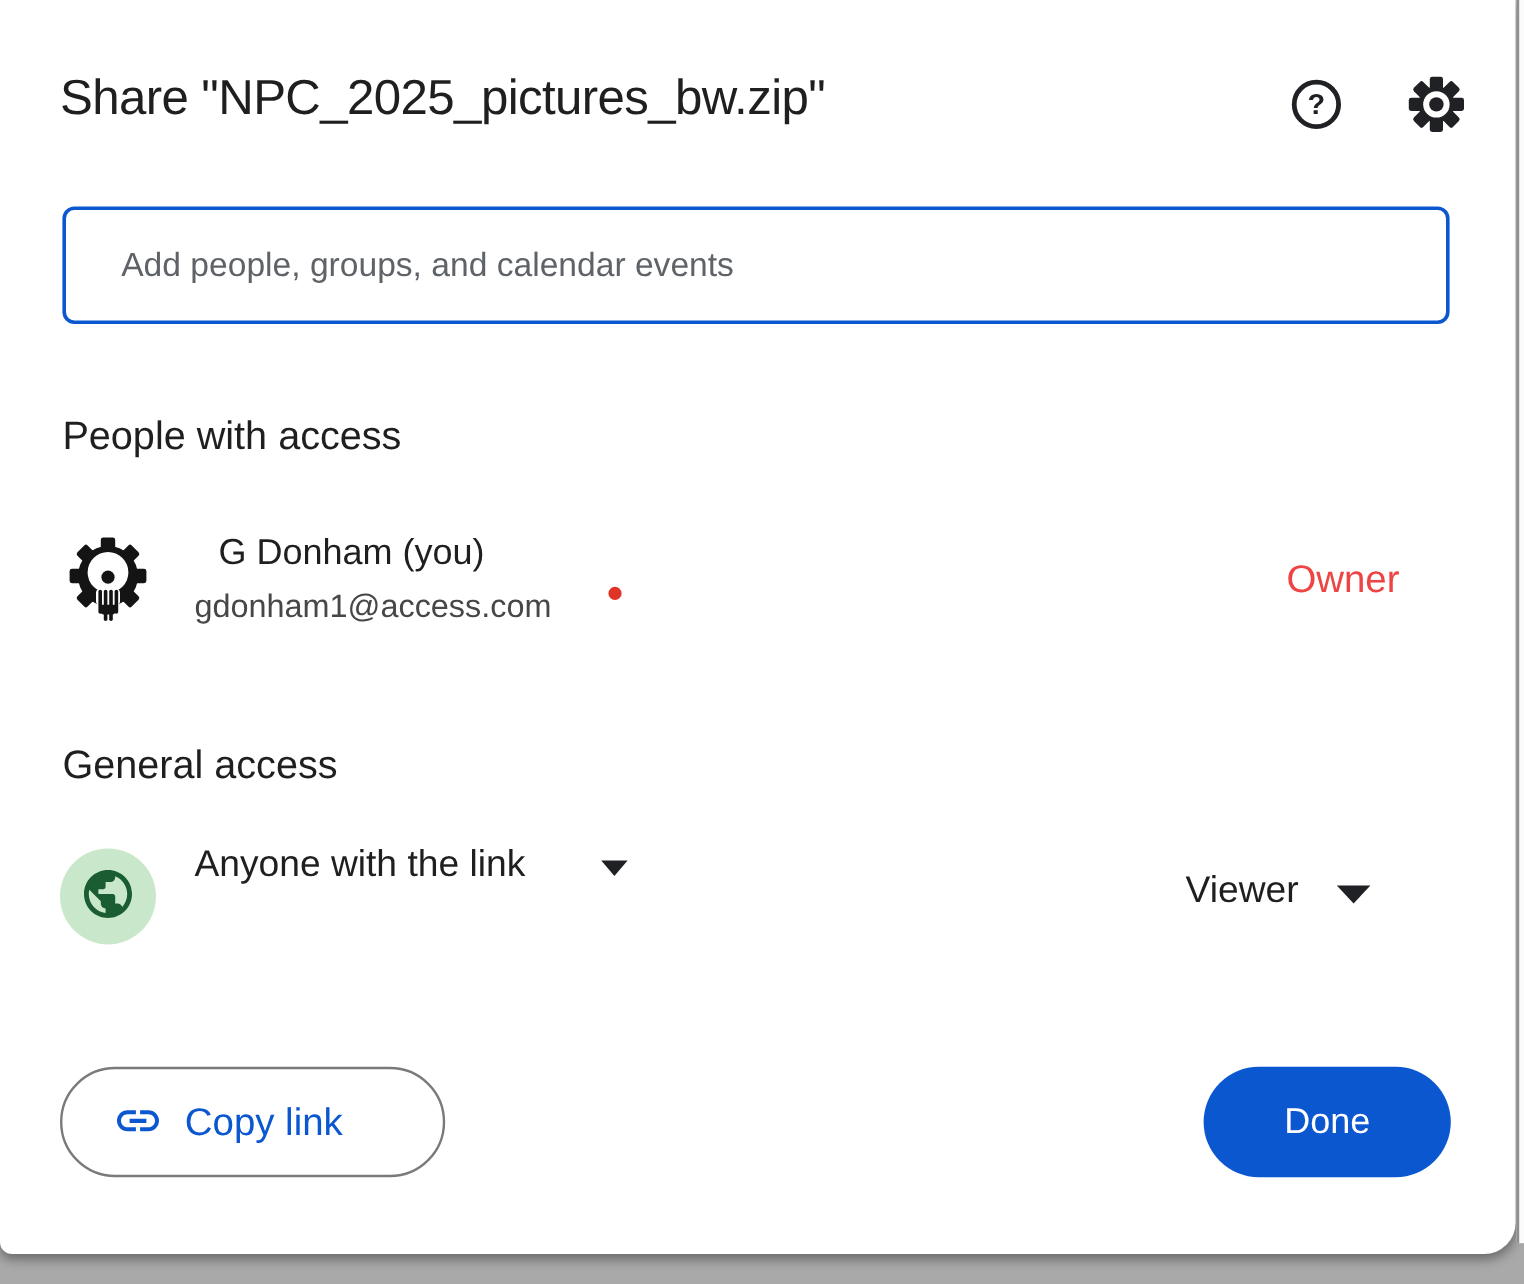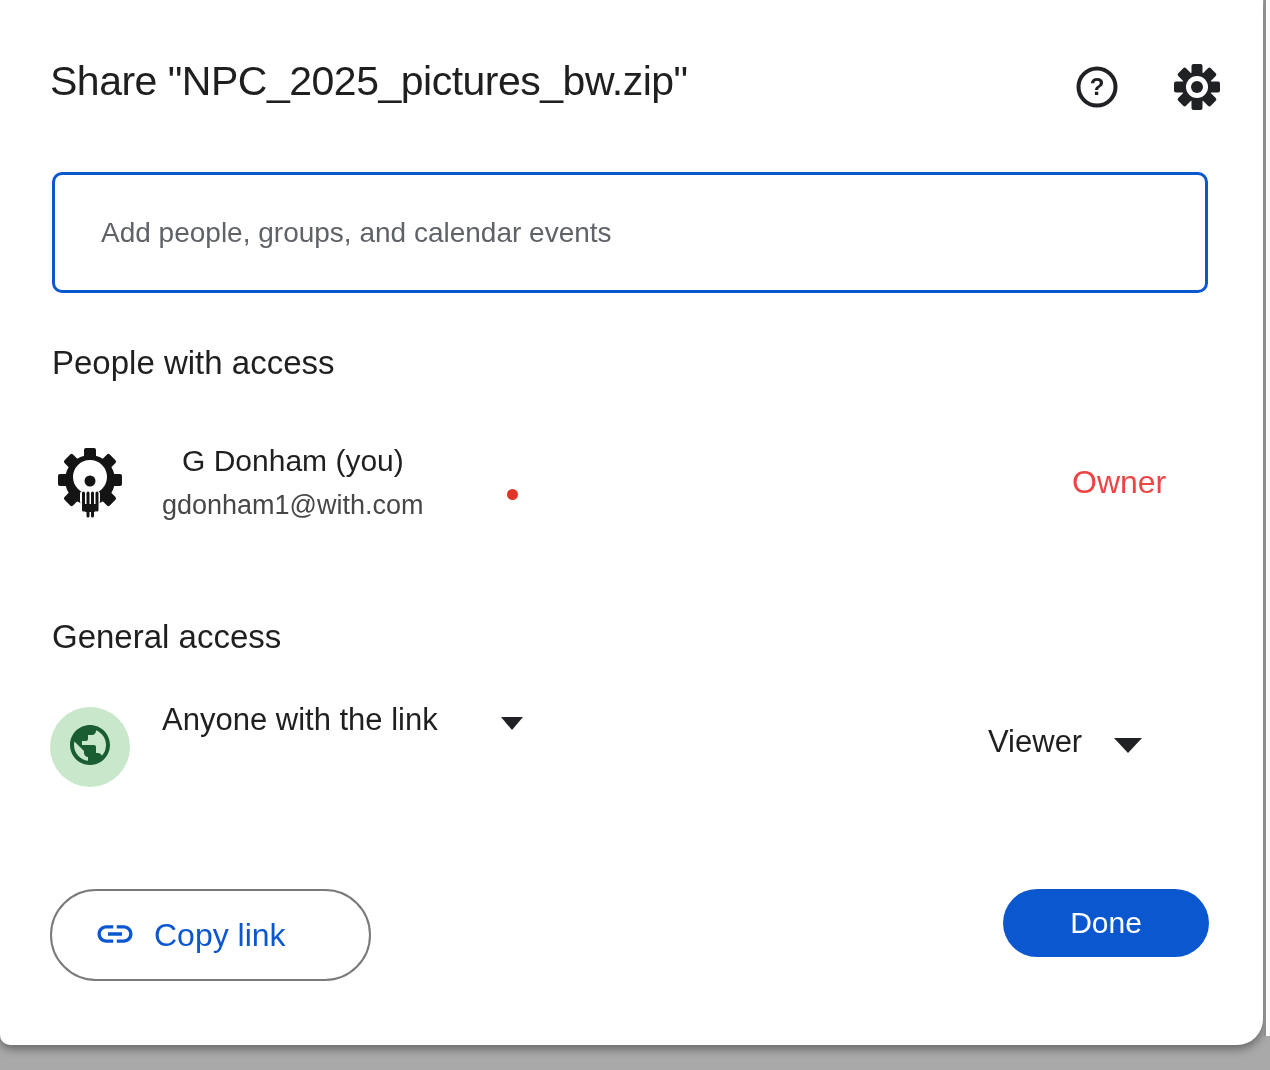--- a/index.html
+++ b/index.html
@@ -13,21 +13,21 @@
   .window-edge { position:absolute; left:1264px; top:0; width:6px; height:1036px;
     background:#fbfbfb; border-left:2px solid #8f8f8f; }
 
   .title { position:absolute; left:50px; top:58px; font-size:41px; color:#1f1f1f;
     letter-spacing:-0.5px; white-space:nowrap; }
 
   .icon-btn { position:absolute; background:none; border:none; cursor:pointer; padding:0; }
   .help-btn { left:1074px; top:64px; width:46px; height:46px; }
   .settings-btn { left:1172px; top:62px; width:50px; height:50px; }
 
-  .invite-input { position:absolute; left:52px; top:172px; width:1156px; height:121px;
+  .invite-input { position:absolute; left:52px; top:172px; width:1156px; height:98px;
     border:3px solid #0b57d0; border-radius:10px; outline:none;
     font-family:inherit; font-size:28px; color:#1f1f1f; padding:0 46px; background:#fff; }
   .invite-input::placeholder { color:#5f6368; opacity:1; }
 
   .section-heading { position:absolute; font-size:33px; color:#1f1f1f; font-weight:500; }
   .h-people  { left:52px; top:344px; }
   .h-general { left:52px; top:618px; }
 
   .avatar { position:absolute; left:50px; top:442px; width:80px; height:80px; }
   .person-name  { position:absolute; left:162px; top:444px; font-size:30px; font-weight:500; color:#1f1f1f;margin-left:20px; }
@@ -49,21 +49,21 @@
   .viewer-btn { position:absolute; left:988px; top:724px; display:flex; align-items:center;
     background:none; border:none; cursor:pointer; font-family:inherit; }
   .viewer-label { font-size:31px; color:#1f1f1f; }
   .viewer-btn .caret { border-left-width:14px; border-right-width:14px; border-top-width:15px; margin-left:32px; }
 
   .copy-btn { position:absolute; left:50px; top:889px; width:321px; height:92px;
     background:#fff; border:2px solid #7a7a7a; border-radius:46px; cursor:pointer;
     display:flex; align-items:center; padding-left:42px; gap:18px; font-family:inherit; }
   .copy-label { font-size:32px; font-weight:500; color:#0b57d0; }
 
-  .done-btn { position:absolute; left:1003px; top:889px; width:206px; height:68px;
+  .done-btn { position:absolute; left:1003px; top:889px; width:206px; height:92px;
     background:#0b57d0; border:none; border-radius:46px; cursor:pointer;
     color:#ffffff; font-size:30px; font-weight:500; font-family:inherit;
     display:flex; align-items:center; justify-content:center; }
 </style>
 </head>
 <body>
 
 <div class="dialog">
 
   <div class="title">Share "NPC_2025_pictures_bw.zip"</div>
@@ -120,21 +120,21 @@
         <rect x="30" y="49" width="20" height="13" rx="3" fill="#ffffff"></rect>
         <g stroke="#141414" stroke-width="3" stroke-linecap="round">
           <line x1="33.5" y1="51" x2="33.5" y2="68"></line>
           <line x1="38" y1="51" x2="38" y2="74"></line>
           <line x1="42.5" y1="51" x2="42.5" y2="74"></line>
           <line x1="47" y1="51" x2="47" y2="68"></line>
         </g>
       </svg>
     </span>
     <div class="person-name">G Donham (you)</div>
-    <div class="person-email">gdonham1@with.com</div>
+    <div class="person-email">gdonham1@access.com</div>
     <span class="red-dot"></span>
     <div class="role-owner">Owner</div>
   </div>
 
   <div class="section-heading h-general">General access</div>
 
   <div class="globe-wrap">
     <span>
       <svg width="48" height="48" viewBox="0 0 24 24" fill="#1a5d32">
         <path d="M12,2C6.48,2,2,6.48,2,12s4.48,10,10,10s10-4.48,10-10S17.52,2,12,2z M11,19.93c-3.95-0.49-7-3.85-7-7.93 c0-0.62,0.08-1.21,0.21-1.79L9,15v1c0,1.1,0.9,2,2,2V19.93z M17.9,17.39c-0.26-0.81-1-1.39-1.9-1.39h-1v-3c0-0.55-0.45-1-1-1H8 v-2h2c0.55,0,1-0.45,1-1V7h2c1.1,0,2-0.9,2-2V4.59c2.93,1.19,5,4.06,5,7.41C20,14.08,19.2,15.97,17.9,17.39z"></path>

